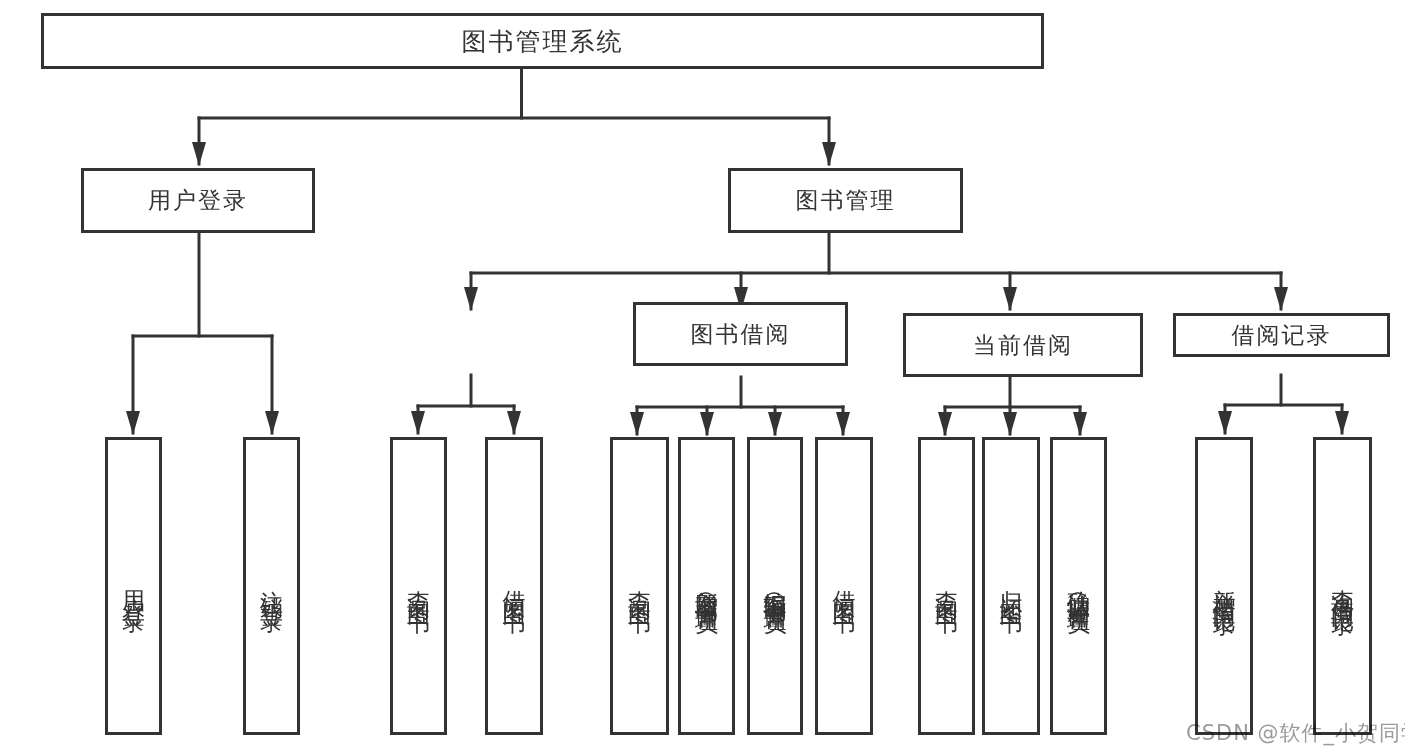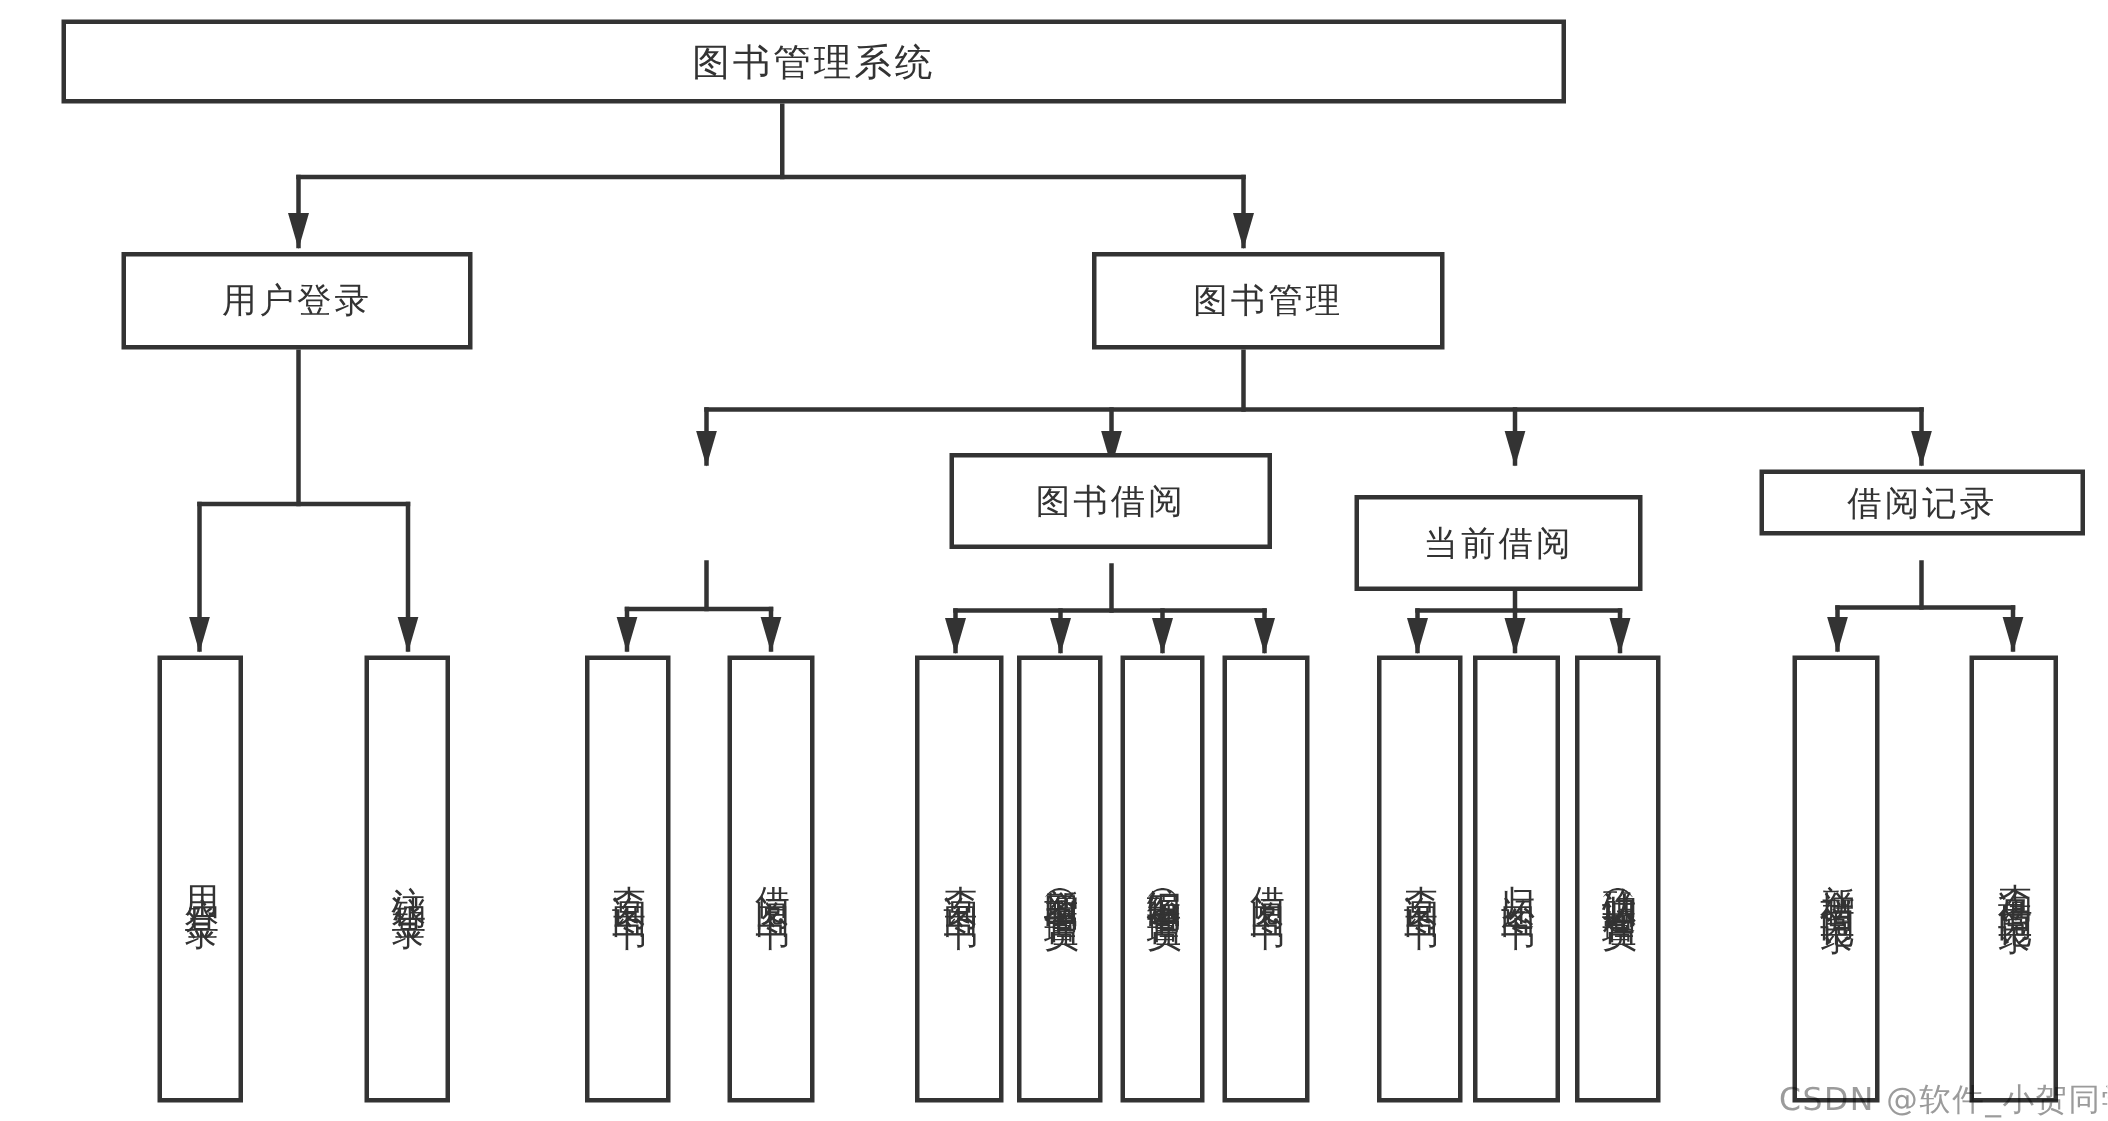--- a/index.html
+++ b/index.html
@@ -87,21 +87,21 @@
   <div class="box h-box" style="left:81px;top:168px;width:234px;height:65px;">
     <span>用户登录</span>
   </div>
   <div class="box h-box" style="left:712px;top:168px;width:235px;height:65px;margin-left:16px;">
     <span>图书管理</span>
   </div>
 
   <div class="box h-box" style="left:633px;top:302px;width:215px;height:64px;">
     <span>图书借阅</span>
   </div>
-  <div class="box h-box" style="left:903px;top:330px;width:192px;height:64px;">
+  <div class="box h-box" style="left:903px;top:313px;width:240px;height:64px;">
     <span>当前借阅</span>
   </div>
   <div class="box h-box" style="left:1173px;top:313px;width:217px;height:44px;">
     <span>借阅记录</span>
   </div>
 
   <div class="box leaf" style="left:105px;top:437px;width:57px;height:298px;">用户登录</div>
   <div class="box leaf" style="left:243px;top:437px;width:57px;height:298px;">注销登录</div>
 
   <div class="box leaf" style="left:390px;top:437px;width:57px;height:298px;">查询图书</div>

